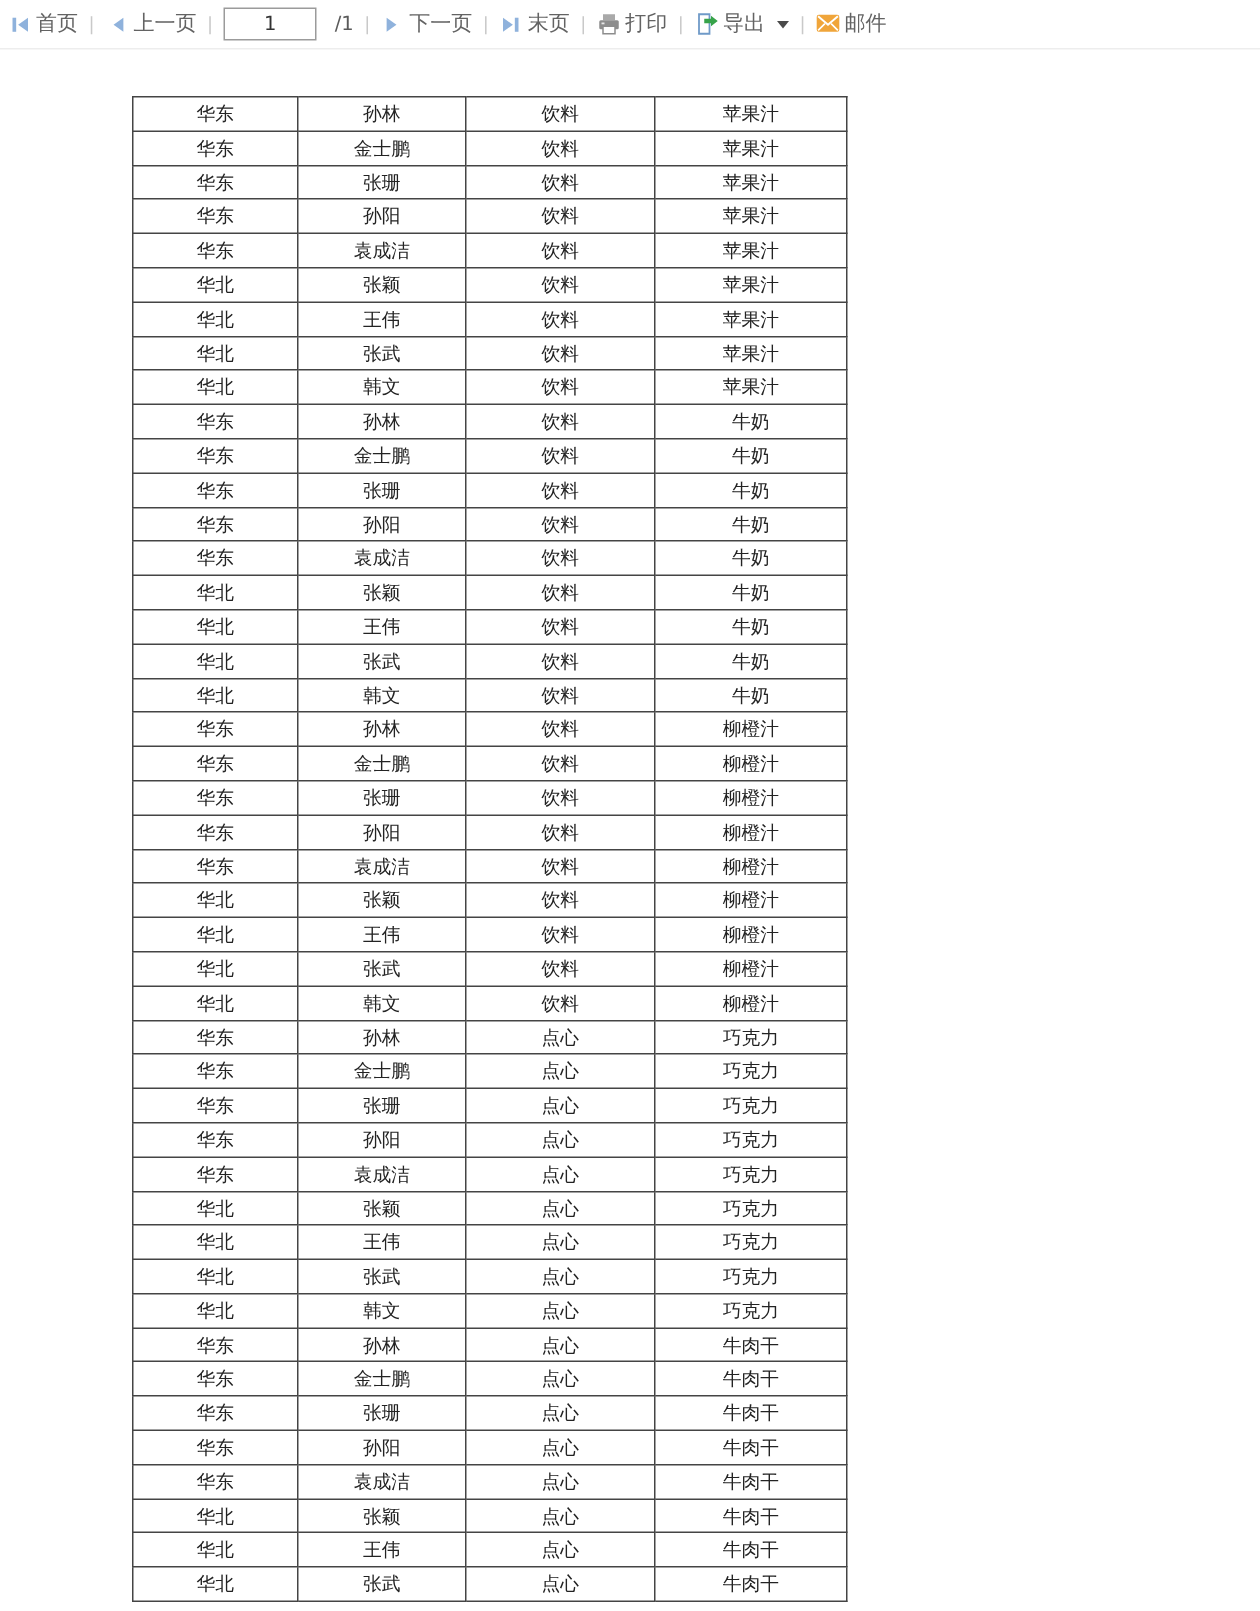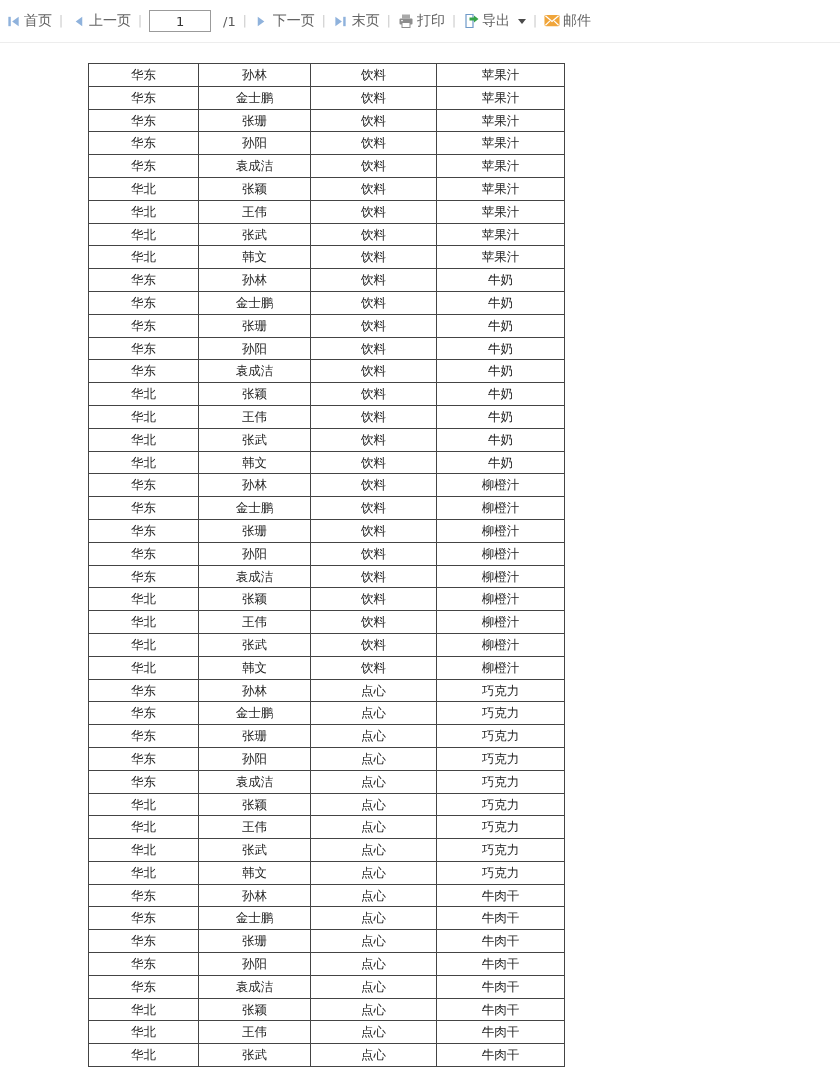--- a/index.html
+++ b/index.html
@@ -1,21 +1,21 @@
 <!DOCTYPE html>
 <html><head>
 <meta charset="utf-8">
 <style>
   * { box-sizing: border-box; margin: 0; padding: 0; }
   html, body { width: 840px; height: 1074px; background: #ffffff; overflow: hidden;
     font-family: "DejaVu Sans", "Liberation Sans", sans-serif; }
 
   
   .toolbar {
-    height: 43px; display: flex; align-items: center;
+    height: 33px; display: flex; align-items: center;
     padding-left: 5px; background: #ffffff;
     border-bottom: 1px solid #ededed;
     white-space: nowrap;
   }
   .tb-item {
     display: inline-flex; align-items: center; gap: 3px;
     font-size: 14px; color: #636363; cursor: pointer;
   }
   .tb-item .ico { display: inline-flex; width: 16px; height: 16px; align-items: center; justify-content: center; }
   .sep { color: #c9c9c9; font-size: 12px; margin: 0 7px; }
@@ -27,21 +27,21 @@
   .page-total { font-size: 13px; color: #5a5a5a; margin-left: 12px; }
   .caret {
     display: inline-block; width: 0; height: 0; margin-left: 5px;
     border-left: 4px solid transparent; border-right: 4px solid transparent;
     border-top: 5px solid #4a4a4a;
   }
 
   
   .report-table {
     border-collapse: collapse; table-layout: fixed;
-    margin-left: 88px; margin-top: 20px;
+    margin-left: 88px; margin-top: 31px;
     width: 476px;
   }
   .report-table td {
     border: 1px solid #444444;
     height: 21.8px; line-height: 21.8px;
     text-align: center; vertical-align: middle;
     font-size: 12.5px; color: #232323;
     padding: 0; overflow: hidden;
     font-family: "DejaVu Serif", "Liberation Serif", serif;
   }

